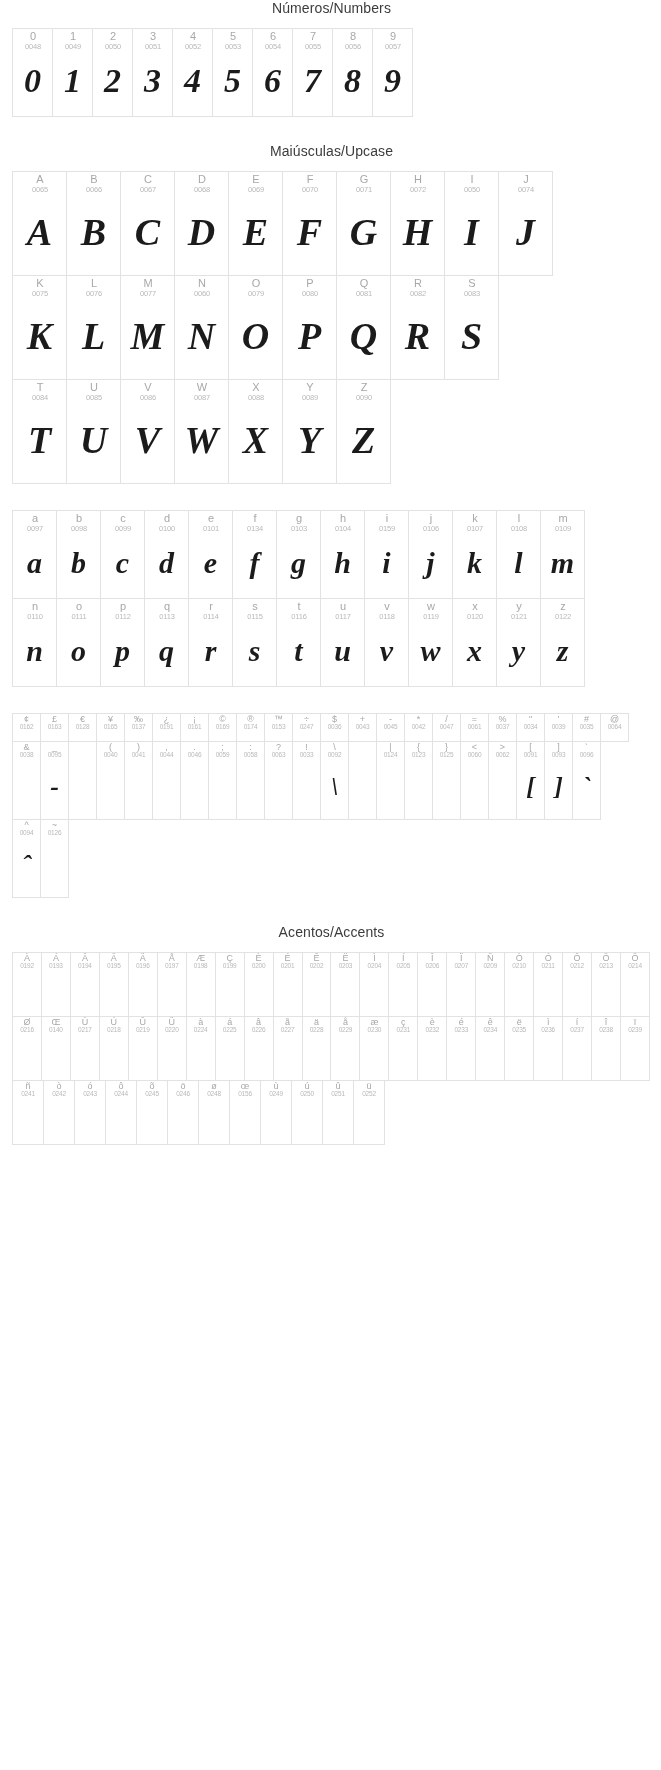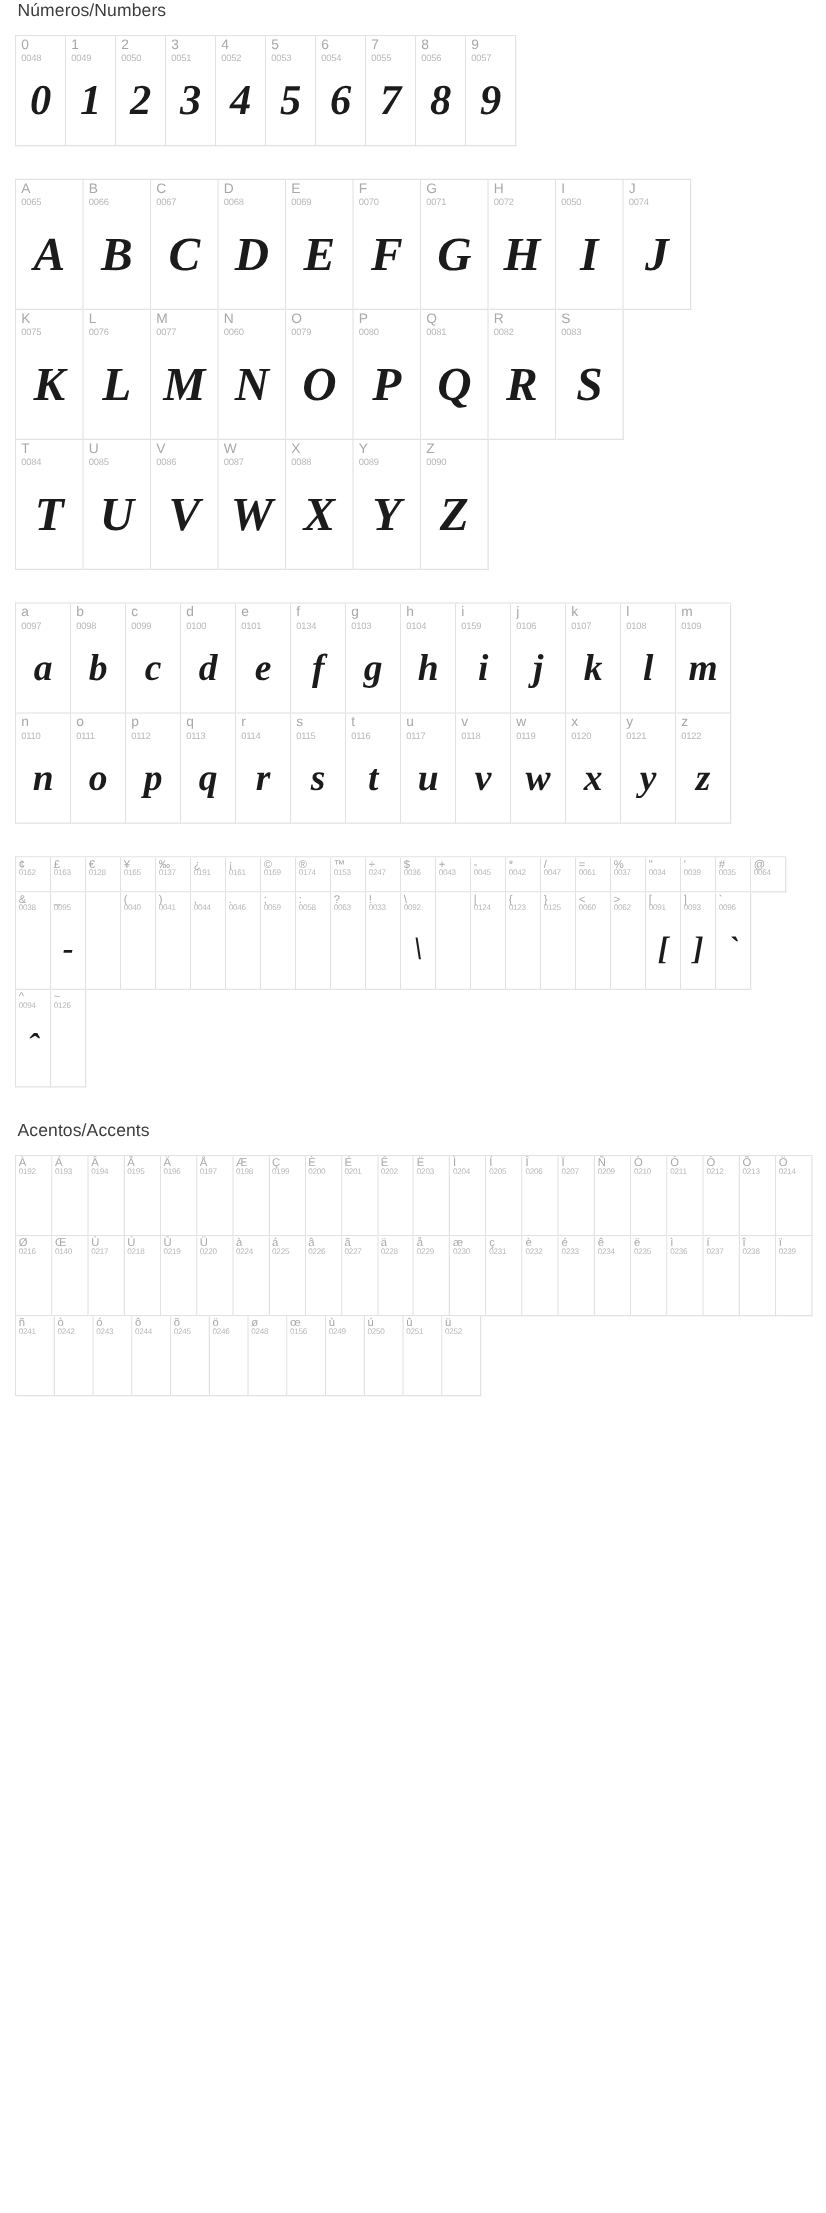--- a/index.html
+++ b/index.html
@@ -13,20 +13,21 @@
     color: #333333;
     -webkit-font-smoothing: antialiased;
   }
   .page {
     width: 661px;
     box-sizing: border-box;
     padding: 0 12px;
   }
   .section {
     margin: 0 0 26px 0;
+    text-align: center;
   }
   .section-title {
     font-size: 14px;
     color: #3c3c3c;
     font-weight: normal;
     margin: 0 0 12px 2px;
     letter-spacing: 0.1px;
   }
   .row {
     display: flex;
@@ -170,20 +171,21 @@
           <div class="cell">
             <div class="meta">
               <span class="ch">9</span>
               <span class="code">0057</span>
             </div>
             <div class="glyph">9</div>
           </div>
         </div>
       </div>
       <div class="section upcase">
+        <div class="section-title">Maiúsculas/Upcase</div>
         <div class="row">
           <div class="cell">
             <div class="meta">
               <span class="ch">A</span>
               <span class="code">0065</span>
             </div>
             <div class="glyph">A</div>
           </div>
           <div class="cell">
             <div class="meta">

